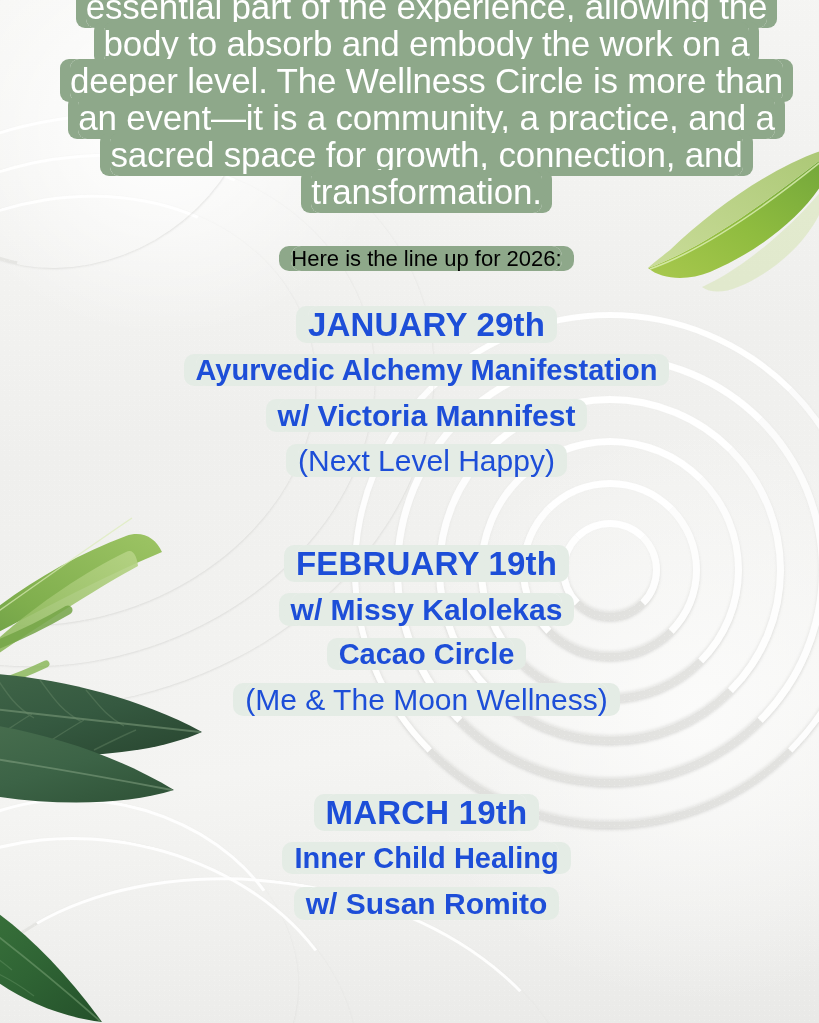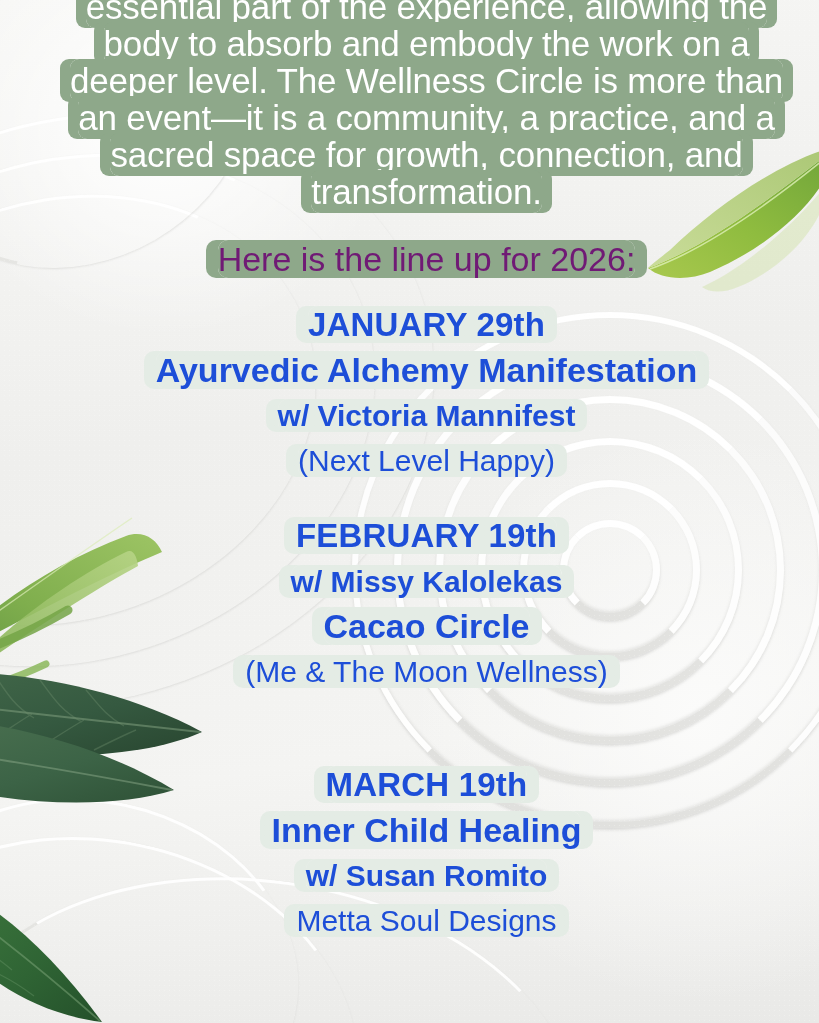--- a/index.html
+++ b/index.html
@@ -96,35 +96,35 @@
     -webkit-box-decoration-break:clone;
     box-decoration-break:clone;
   }
 
   .lineup { margin-top:26px; }
   .lineup span.ghl {
     display:inline;
     background:#8ea88a;
     box-shadow:12px 0 0 #8ea88a, -12px 0 0 #8ea88a;
     border-radius:10px;
-    color:#701a75;
-    font-size:34px;
+    color:#000000;
+    font-size:22px;
     line-height:46px;
     -webkit-box-decoration-break:clone;
     box-decoration-break:clone;
   }
 
   .event { width:100%; }
   .ev-date  span.lhl { font-size:33px; font-weight:700; line-height:46px; letter-spacing:.2px; }
-  .ev-title span.lhl { font-size:34px; font-weight:700; line-height:45px; }
+  .ev-title span.lhl { font-size:29px; font-weight:700; line-height:45px; }
   .ev-host  span.lhl { font-size:30px; font-weight:700; line-height:45px; }
   .ev-org   span.lhl { font-size:30px; font-weight:400; line-height:45px; }
 
   #ev-jan { margin-top:20px; }
-  #ev-feb { margin-top:30px; }
+  #ev-feb { margin-top:58px; }
   #ev-mar { margin-top:68px; }
 </style>
 </head>
 <body>
 
 <div id="bg">
 
   <div class="spiral" style="left:560px; top:520px; width:100px; height:100px; border-width:7px;"></div>
   <div class="spiral" style="left:520px; top:480px; width:180px; height:180px; border-width:7px;"></div>
   <div class="spiral" style="left:478px; top:438px; width:264px; height:264px; border-width:7px;"></div>
@@ -254,16 +254,15 @@
     <div class="line ev-date"><span class="lhl">FEBRUARY 19th</span></div>
     <div class="line ev-host"><span class="lhl">w/ Missy Kalolekas</span></div>
     <div class="line ev-title"><span class="lhl">Cacao Circle</span></div>
     <div class="line ev-org"><span class="lhl">(Me &amp; The Moon Wellness)</span></div>
   </div>
 
   <div class="event" id="ev-mar">
     <div class="line ev-date"><span class="lhl">MARCH 19th</span></div>
     <div class="line ev-title"><span class="lhl">Inner Child Healing</span></div>
     <div class="line ev-host"><span class="lhl">w/ Susan Romito</span></div>
-    <div class="line ev-org"><span class="lhl">Metta Soul Designs</span></div>
   </div>
 
 </div>
 
 </body></html>

